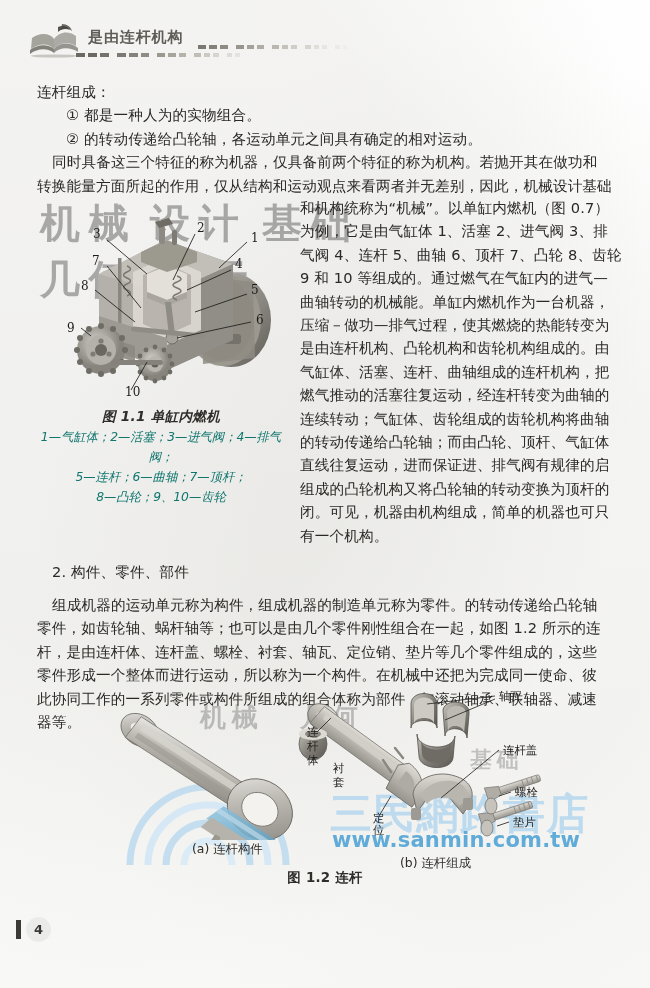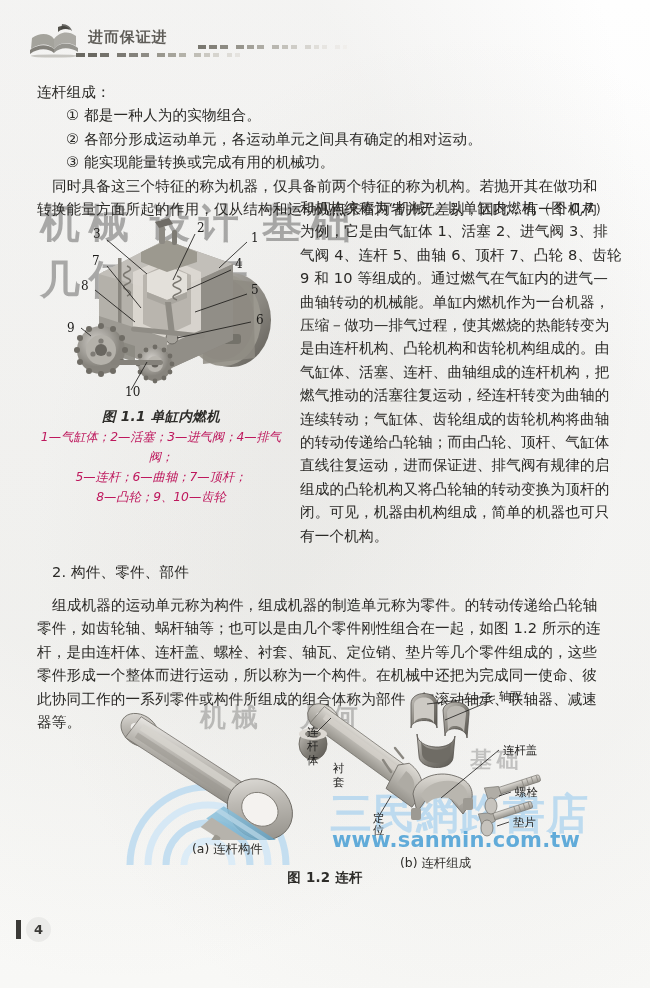--- a/index.html
+++ b/index.html
@@ -53,21 +53,21 @@
   }
 
   
   .fig1{position:absolute;left:55px;top:212px;width:235px;height:185px;}
   .fig1 svg{display:block;}
   .fig1-caption{
     position:absolute;left:30px;top:406px;width:262px;text-align:center;
     font-size:13.4px;line-height:21px;color:#2e2d2a;font-style:italic;
   }
   .fig1-caption .ttl{font-weight:700;font-size:13.6px;letter-spacing:.02em;}
-  .fig1-caption .sub{font-size:12.3px;color:#be185d;line-height:20px;}
+  .fig1-caption .sub{font-size:12.3px;color:#0f766e;line-height:20px;}
 
   
   .fig2{position:absolute;left:95px;top:688px;width:470px;height:152px;}
   .fig2 svg{display:block;}
   .fig2-sub{
     position:absolute;top:841px;font-size:12.4px;color:#2e2d2a;
   }
   .fig2-sub.a{left:192px;}
   .fig2-sub.b{left:400px;margin-top:14px;}
   .fig2-caption{
@@ -128,45 +128,44 @@
           <path d="M2 26 C10 20, 20 20, 26 25 L26 29 C20 24, 10 24, 2 30 Z" opacity=".85"></path>
           <path d="M50 24 C42 18, 32 18, 26 25 L26 29 C32 23, 42 23, 50 28 Z" opacity=".7"></path>
           <path d="M4 14 C12 8, 22 9, 26 15 L26 25 C21 19, 11 19, 3 25 Z" fill="#8a887f" opacity=".75"></path>
           <path d="M48 12 C40 6, 31 8, 26 15 L26 25 C31 18, 40 17, 48 22 Z" fill="#7b7971" opacity=".6"></path>
           <path d="M30 3 C34 1, 40 2, 42 6 C38 4, 33 5, 30 8 Z" fill="#55534d"></path>
           <path d="M34 0 C39 0, 43 3, 44 7 C40 4, 36 4, 33 6 Z" fill="#45443e" opacity=".8"></path>
           <ellipse cx="26" cy="32" rx="23" ry="1.6" fill="#9c9a92" opacity=".5"></ellipse>
         </g>
       </svg>
     </span>
-    <span class="hdr-title">进而保证进</span>
+    <span class="hdr-title">是由连杆机构</span>
 
     <span class="dash-row" style="left:48px;top:31px;">
       <i style="width:9px;background:#6b6962"></i><i style="width:9px;background:#6b6962"></i><i style="width:9px;background:#74726b"></i>
       <i style="width:9px;background:#7c7a73"></i><i style="width:9px;background:#84827b"></i><i style="width:8px;background:#8e8c85"></i>
       <i style="width:8px;background:#9a988f"></i><i style="width:8px;background:#a6a49b"></i><i style="width:7px;background:#b4b2a9"></i>
       <i style="width:7px;background:#c0beb6"></i><i style="width:6px;background:#cbc9c2"></i><i style="width:6px;background:#d6d4ce"></i>
       <i style="width:5px;background:#dedcd7"></i><i style="width:5px;background:#e5e3df"></i>
     </span>
     <span class="dash-row" style="left:170px;top:23px;">
       <i style="width:8px;background:#7a7870"></i><i style="width:8px;background:#838179"></i><i style="width:8px;background:#8d8b83"></i>
       <i style="width:8px;background:#97958d"></i><i style="width:7px;background:#a3a199"></i><i style="width:7px;background:#aeaca4"></i>
       <i style="width:7px;background:#b9b7b0"></i><i style="width:6px;background:#c4c2bb"></i><i style="width:6px;background:#cfcdc7"></i>
       <i style="width:6px;background:#d7d5d0"></i><i style="width:5px;background:#e0ded9"></i><i style="width:5px;background:#e7e5e1"></i>
       <i style="width:5px;background:#eceae7"></i><i style="width:4px;background:#f0eeeb"></i>
     </span>
   </div>
 
   <div class="col-full" style="top:80px;">
     <div class="line">连杆组成：</div>
     <div class="line ind1">① 都是一种人为的实物组合。</div>
-    <div class="line ind1">② 各部分形成运动单元，各运动单元之间具有确定的相对运动。</div>
-    <div class="line ind1">③ 能实现能量转换或完成有用的机械功。</div>
+    <div class="line ind1">② 的转动传递给凸轮轴，各运动单元之间具有确定的相对运动。</div>
     <div class="line ind2">同时具备这三个特征的称为机器，仅具备前两个特征的称为机构。若抛开其在做功和</div>
-    <div class="line">转换能量方面所起的作用，仅从结构和运动观点来看两者并无差别，因此，有一个机构</div>
+    <div class="line">转换能量方面所起的作用，仅从结构和运动观点来看两者并无差别，因此，机械设计基础</div>
   </div>
 
   <div class="right-col" style="top:196px;">
     <div class="line">和机构统称为“机械”。以单缸内燃机（图 0.7）</div>
     <div class="line">为例，它是由气缸体 1、活塞 2、进气阀 3、排</div>
     <div class="line">气阀 4、连杆 5、曲轴 6、顶杆 7、凸轮 8、齿轮</div>
     <div class="line">9 和 10 等组成的。通过燃气在气缸内的进气—</div>
     <div class="line">曲轴转动的机械能。单缸内燃机作为一台机器，</div>
     <div class="line">压缩－做功—排气过程，使其燃烧的热能转变为</div>
     <div class="line">是由连杆机构、凸轮机构和齿轮机构组成的。由</div>

